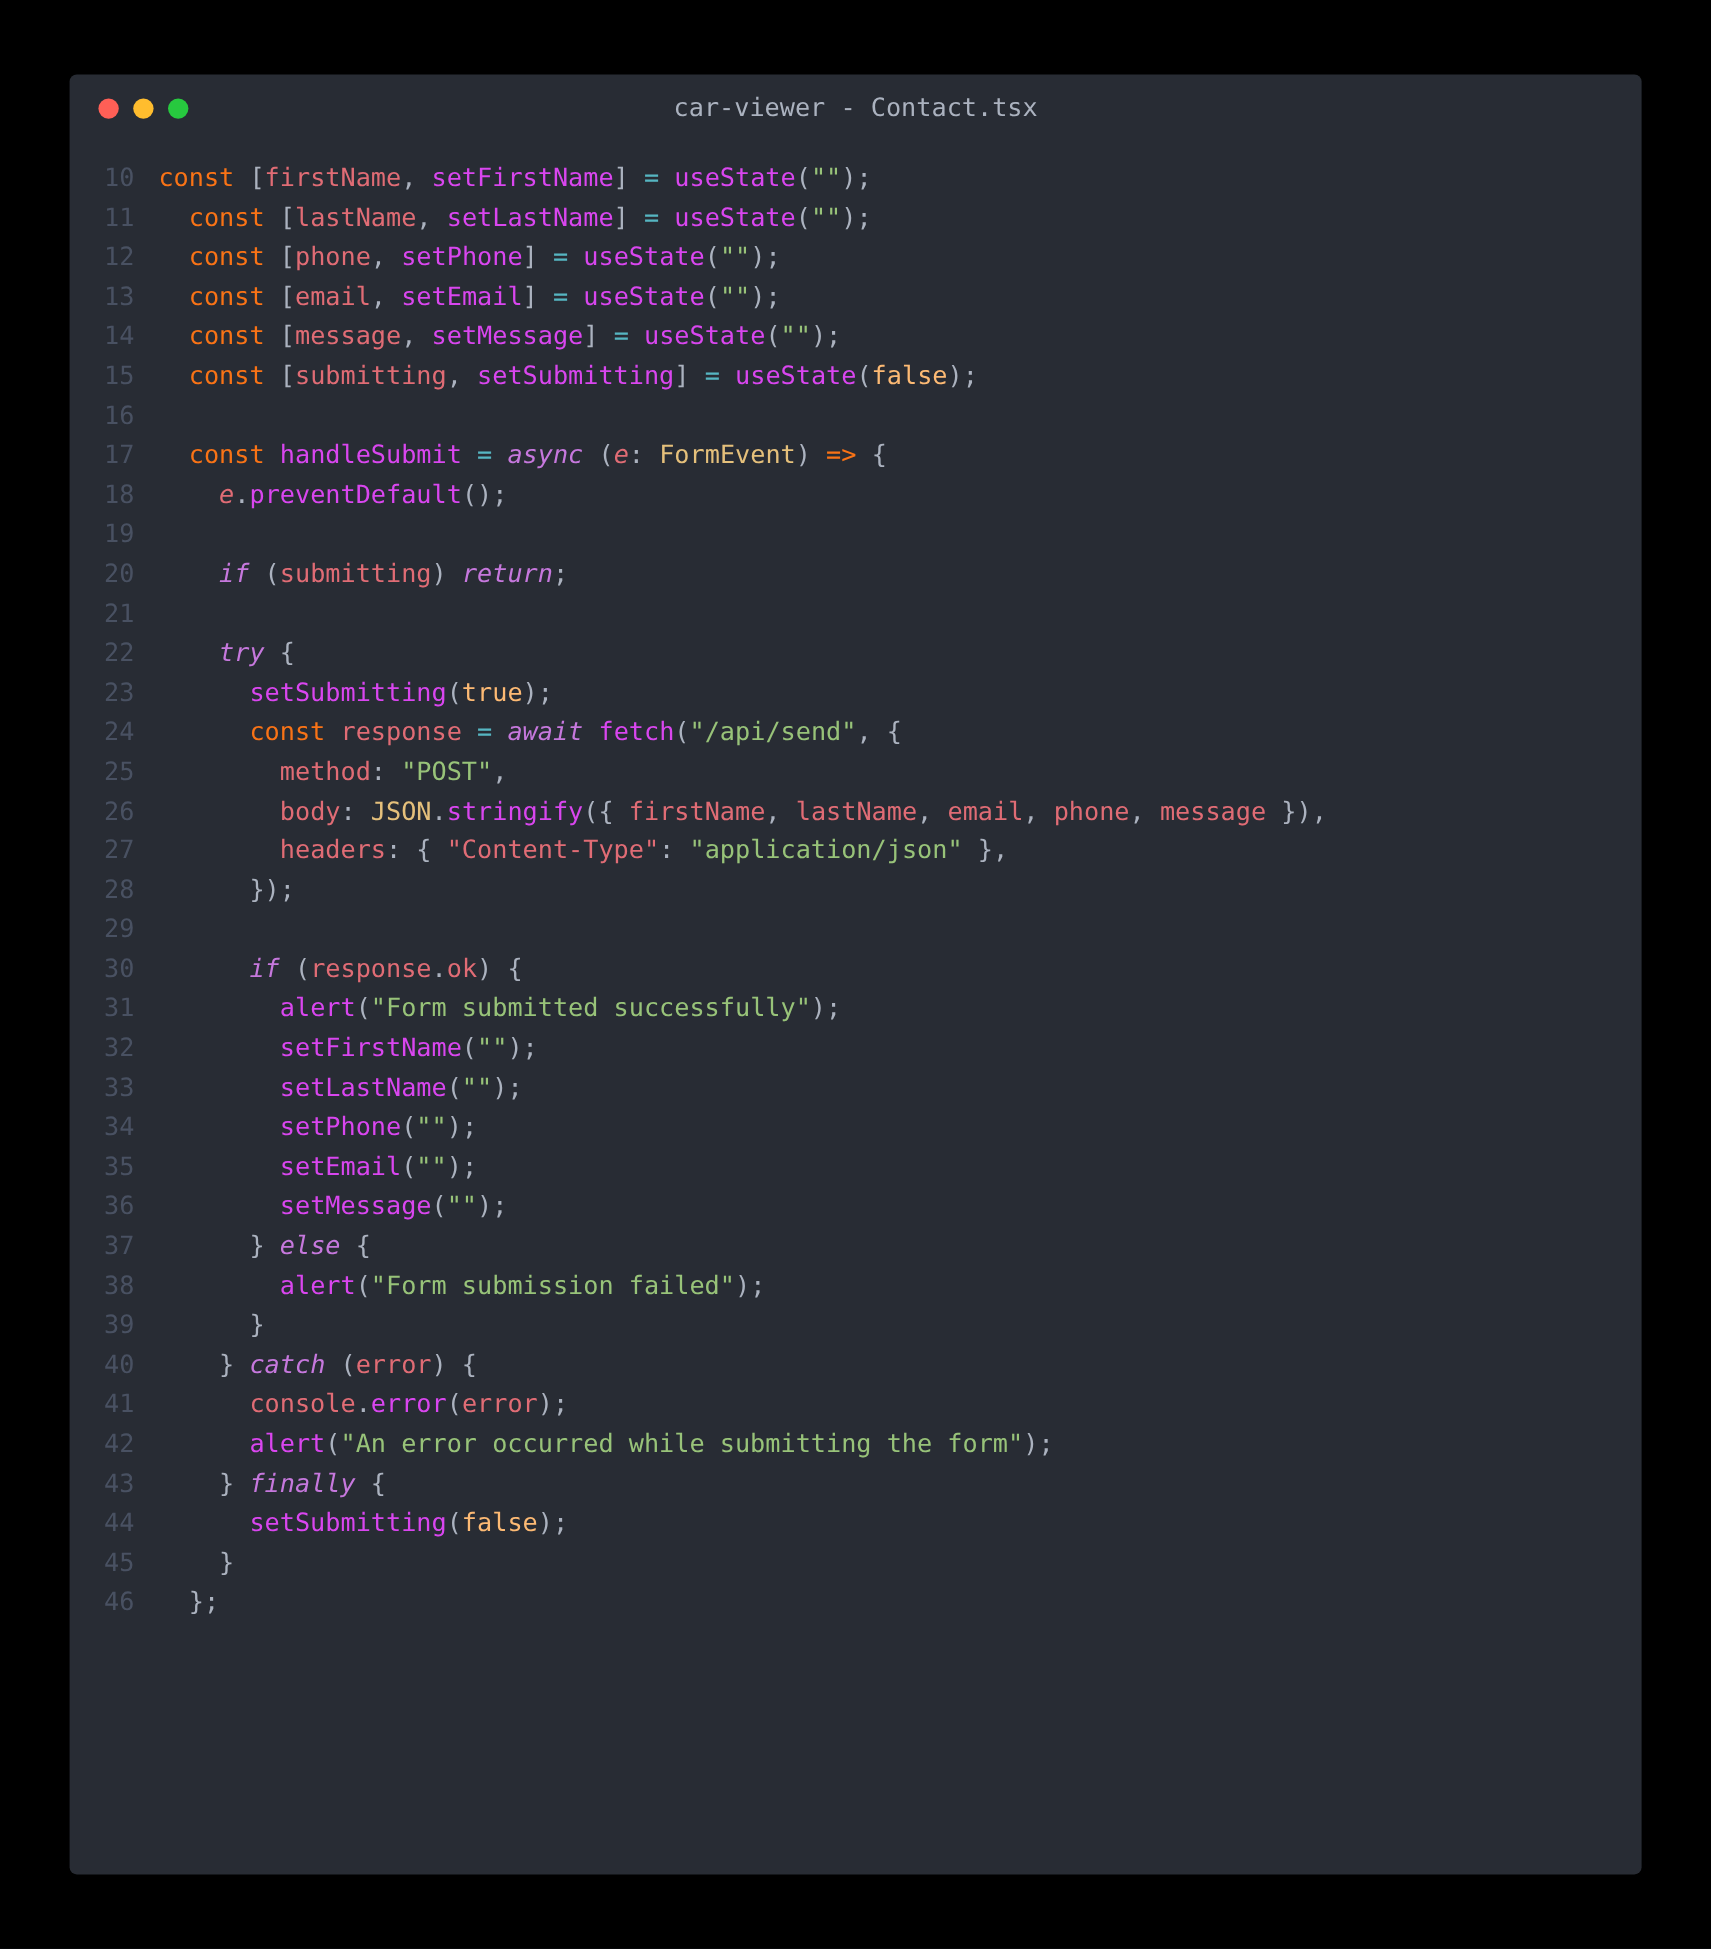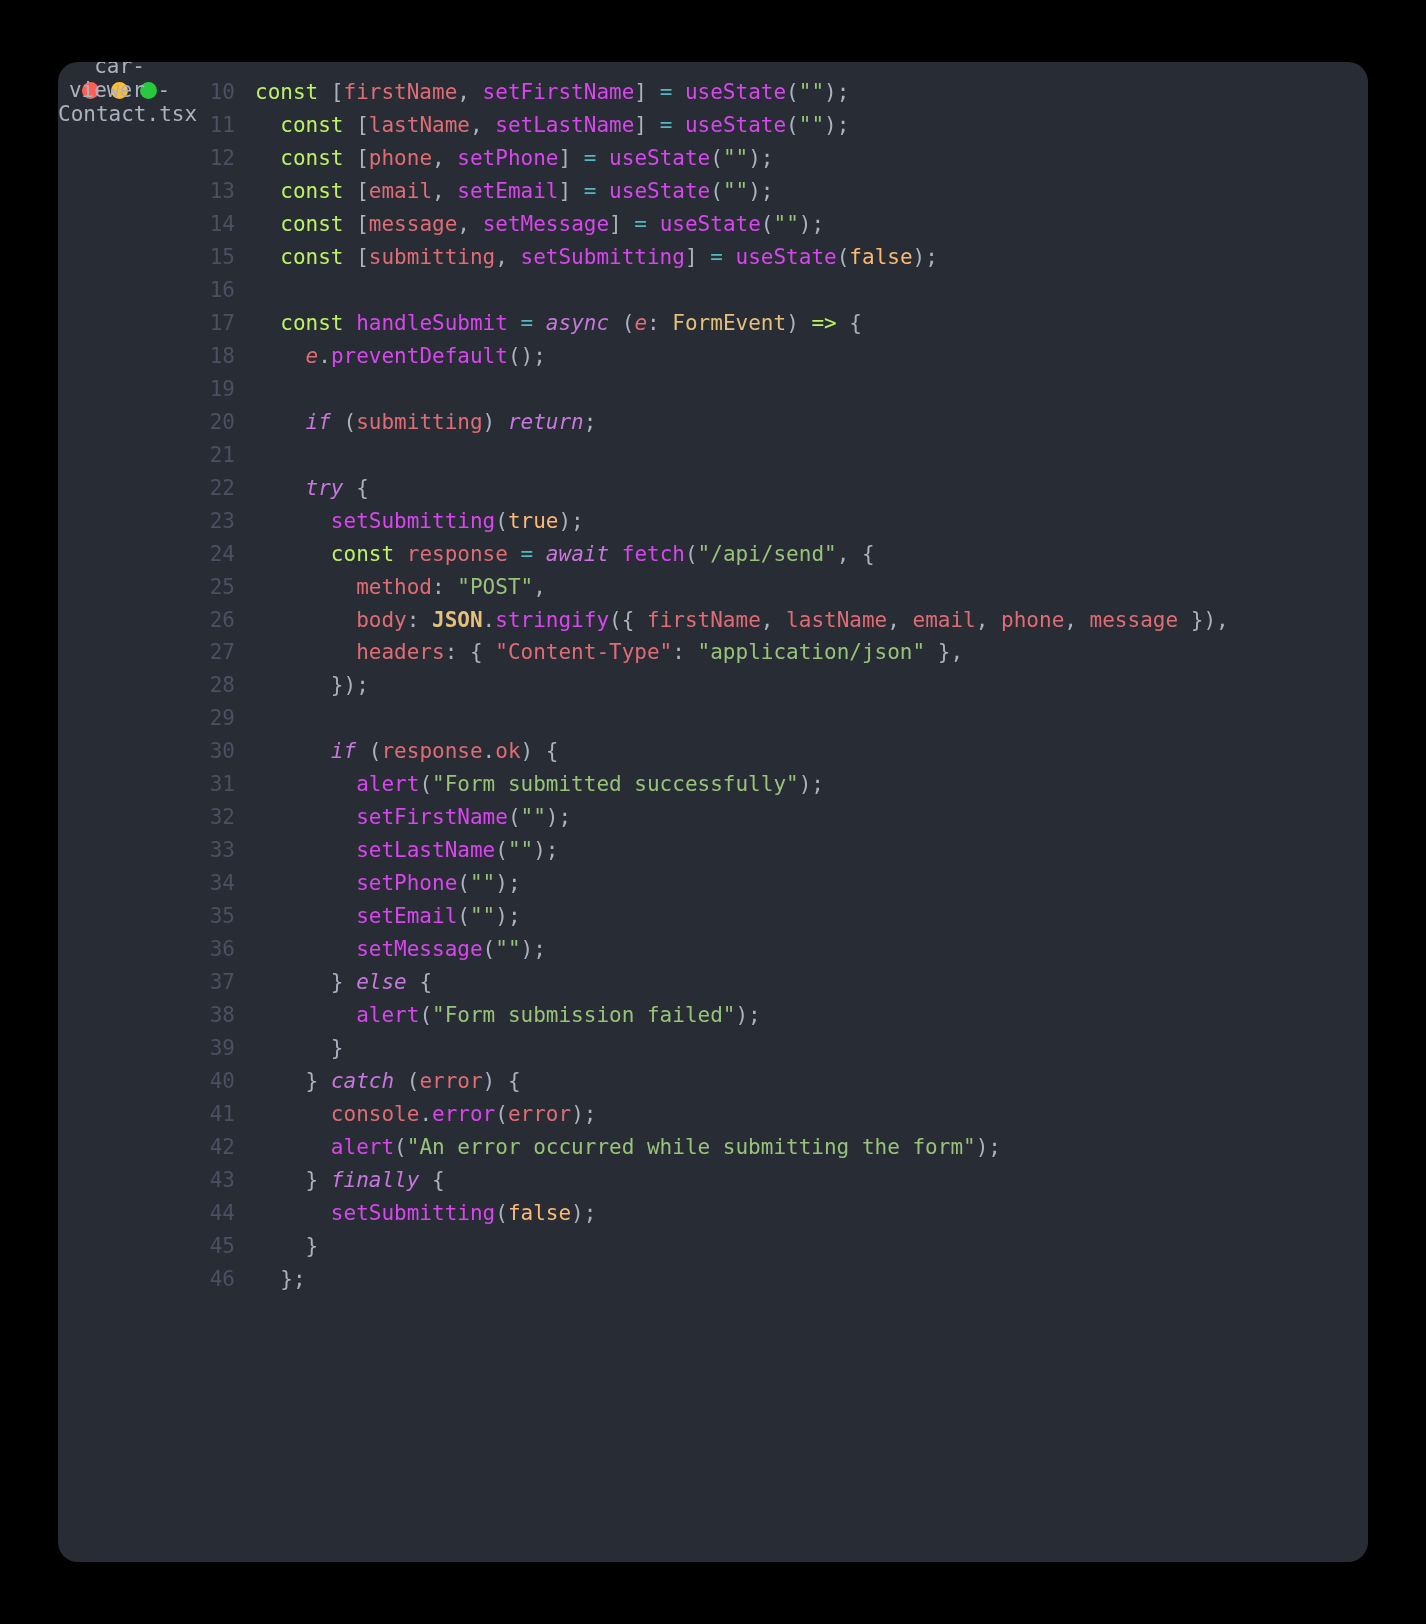--- a/index.html
+++ b/index.html
@@ -9,25 +9,25 @@
     height: 1624px;
     display: flex;
     align-items: center;
     justify-content: center;
     font-family: "SF Mono", Menlo, Monaco, Consolas, monospace;
   }
   .window {
     width: 1310px;
     height: 1500px;
     background: #282c34;
-    border-radius: 20px;
+    border-radius: 6px;
     box-shadow: 0 20px 60px rgba(0,0,0,0.5);
     overflow: hidden;
     display: flex;
-    flex-direction: row;
+    flex-direction: column;
   }
   .titlebar {
     height: 56px;
     display: flex;
     align-items: center;
     padding: 0 24px;
     position: relative;
   }
   .controls {
     display: flex;
@@ -66,25 +66,25 @@
     padding-right: 20px;
     color: #495162;
     user-select: none;
     flex-shrink: 0;
   }
   .code {
     color: #abb2bf;
     flex: 1;
   }
   
-  .kw   { color: #bef264; }            
+  .kw   { color: #f97316; }            
   .kw-i { color: #c678dd; font-style: italic; } 
   .fn   { color: #d946ef; }            
   .id   { color: #e06c75; }            
-  .cnst { color: #e5c07b; font-weight: bold; }            
+  .cnst { color: #e5c07b; }            
   .str  { color: #98c379; }            
   .num  { color: #fdba74; }            
   .op   { color: #56b6c2; }            
   .pn   { color: #abb2bf; }            
   .prm  { color: #e06c75; font-style: italic; }            
   .ty   { color: #e5c07b; margin-top: 11px; }            
   .prk  { color: #e06c75; }            
 </style>
 </head>
 <body>

